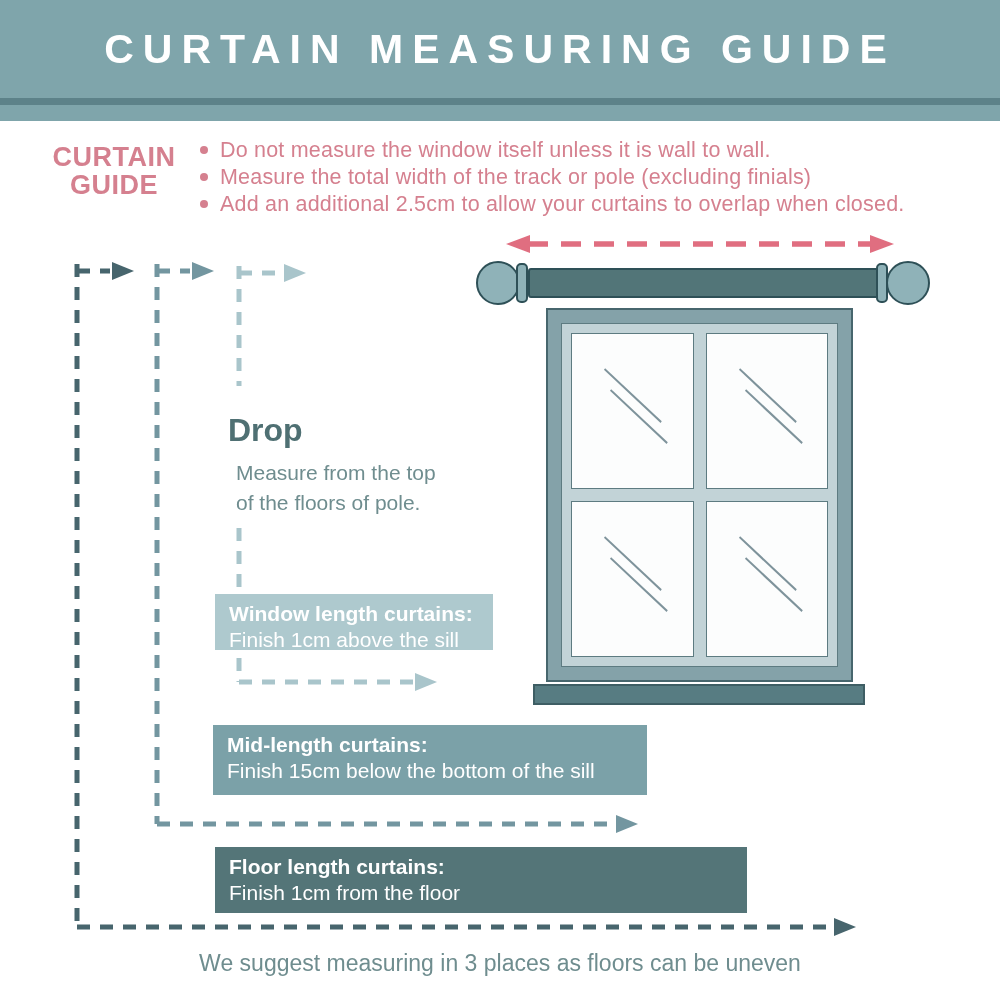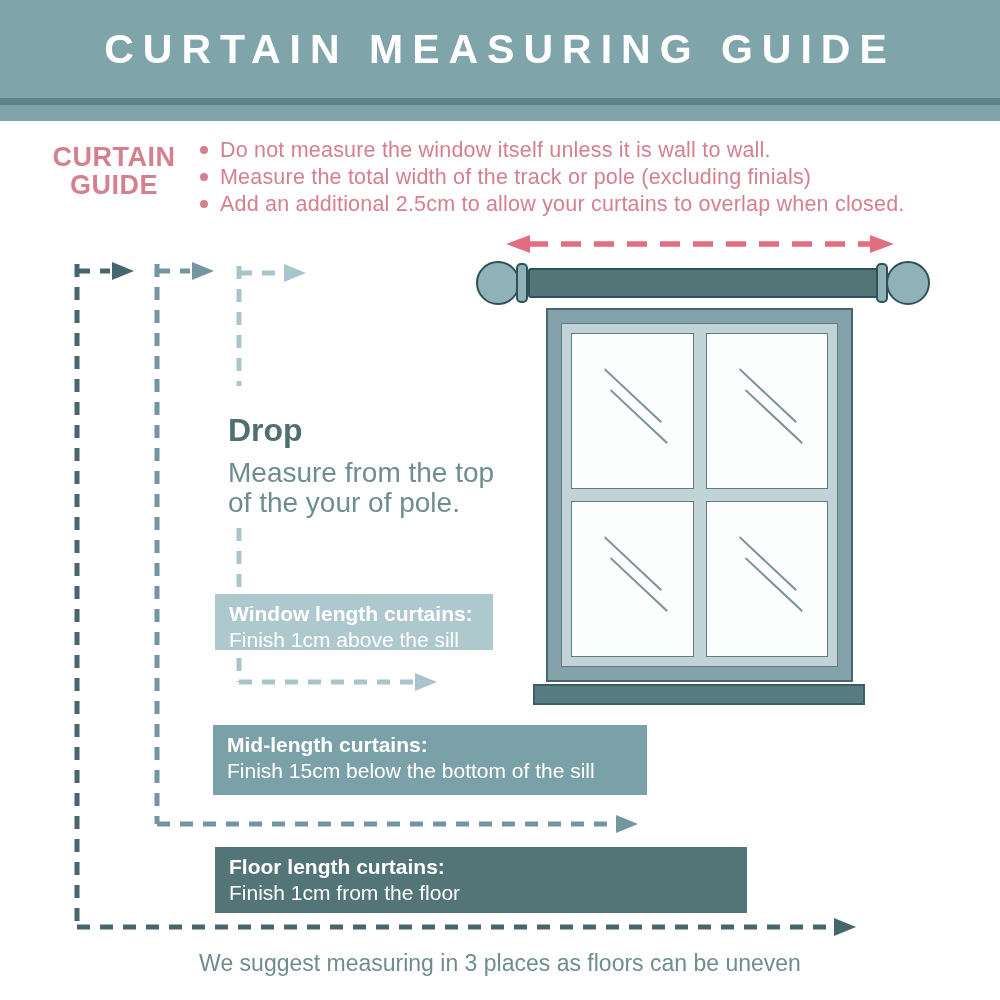--- a/index.html
+++ b/index.html
@@ -43,22 +43,22 @@
   .window-inner { position:absolute; inset:13px; background:#c2d3d7; border:1px solid #5d7b81; }
   .pane-grid { position:absolute; inset:9px; display:grid;
                grid-template-columns:1fr 1fr; grid-template-rows:1fr 1fr; gap:12px; }
   .pane { background:#fcfdfd; border:1.5px solid #5d7b81; box-sizing:border-box; position:relative; }
   .pane svg { position:absolute; inset:0; width:100%; height:100%; }
   .sill { position:absolute; left:533px; top:684px; width:332px; height:21px;
           background:#577c82; border:2px solid #3e5e64; box-sizing:border-box; }
   
   .drop-heading { position:absolute; left:228px; top:412px; margin:0;
                   font-size:32px; font-weight:bold; color:#4f7073; }
-  .drop-desc { position:absolute; left:228px; top:458px; margin:0;
-               font-size:28px; color:#6f8d8f; line-height:30px; }
+  .drop-desc { position:absolute; left:236px; top:458px; margin:0;
+               font-size:21px; color:#6f8d8f; line-height:30px; }
   
   .guides { position:absolute; left:0; top:0; width:1000px; height:1000px; pointer-events:none; }
   
   .len-box { position:absolute; box-sizing:border-box; padding:7px 10px 0 14px; color:#ffffff; }
   .len-box .t { font-size:21px; font-weight:bold; line-height:26px; white-space:nowrap; }
   .len-box .s { font-size:21px; line-height:26px; white-space:nowrap; }
   .len-box.b1 { left:215px; top:594px; width:278px; height:56px; }
   .len-box.b2 { left:213px; top:725px; width:434px; height:70px; }
   .len-box.b3 { left:215px; top:847px; width:532px; height:66px; }
   
@@ -129,21 +129,21 @@
           </svg>
         </div>
       </div>
     </div>
   </div>
   <div class="sill" style="background: rgb(87, 124, 130);"></div>
 
   <h2 class="drop-heading">Drop</h2>
   <p class="drop-desc">
     <span>Measure from the top</span><br>
-    <span>of the your of pole.</span>
+    <span>of the floors of pole.</span>
   </p>
 
   <svg class="guides" viewBox="0 0 1000 1000">
 
     <path d="M528,244 H872" fill="none" stroke="#e06e80" stroke-width="5.5" stroke-dasharray="20 13"></path>
     <polygon points="530,235 506,244 530,253" fill="#e06e80"></polygon>
     <polygon points="870,235 894,244 870,253" fill="#e06e80"></polygon>
 
     <g stroke="#47656d" stroke-width="5" fill="none">
       <path d="M77,271 H110" stroke-dasharray="13 10"></path>

